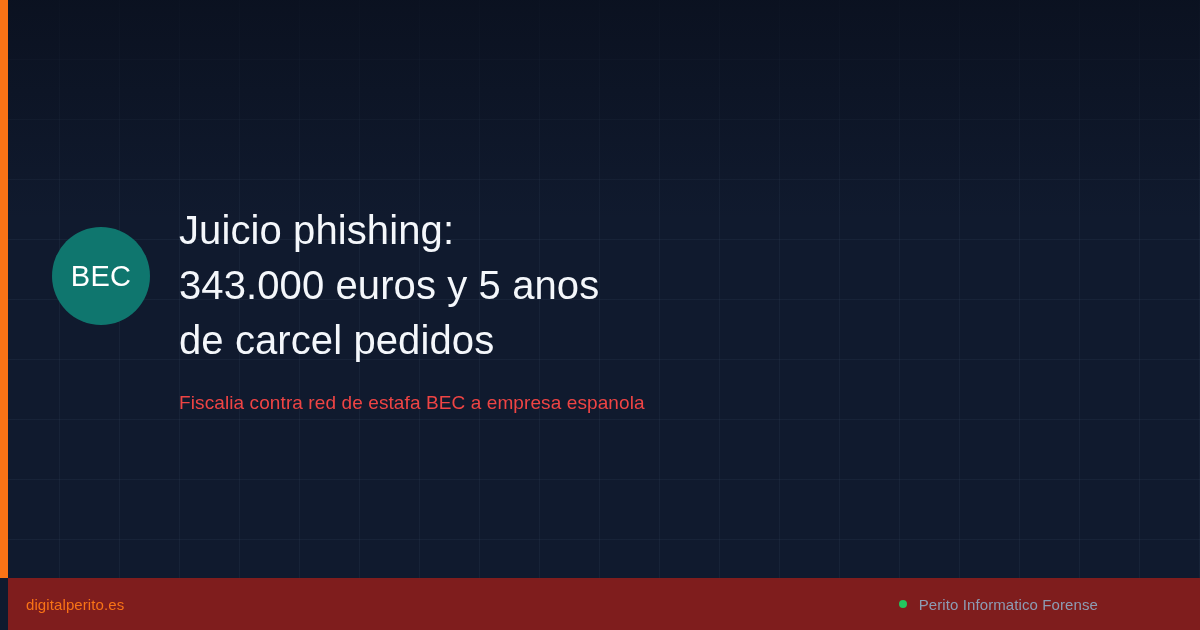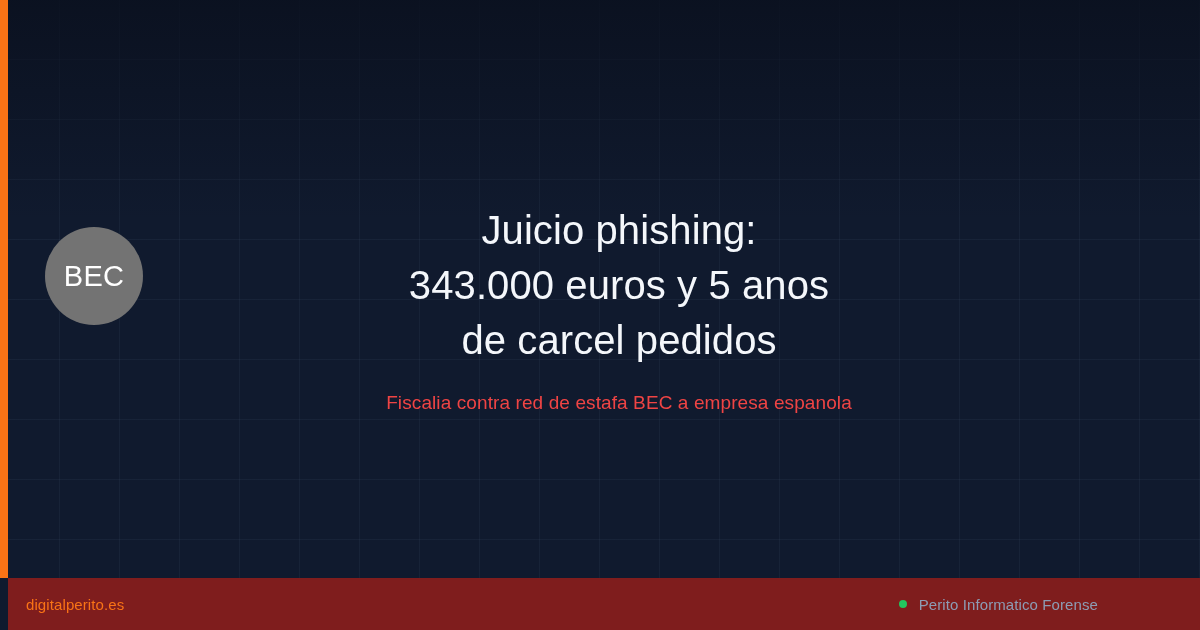--- a/index.html
+++ b/index.html
@@ -82,45 +82,44 @@
     position: absolute;
     left: 0;
     top: 0;
     width: 1200px;
     height: 578px;
     z-index: 4;
   }
 
   .badge {
     position: absolute;
-    left: 45px;
+    left: 52px;
     top: 227px;
     width: 98px;
     height: 98px;
     border-radius: 50%;
-    background: #737373;
+    background: #0f766e;
     display: flex;
     align-items: center;
     justify-content: center;
   }
 
   .badge-label {
     color: #ffffff;
     font-size: 29px;
     font-weight: 400;
     letter-spacing: 0.3px;
     line-height: 1;
   }
 
   .text-block {
     position: absolute;
     left: 179px;
     top: 203px;
     width: 880px;
-    text-align: center;
   }
 
   .headline {
     color: #f4f7fb;
     font-size: 40px;
     font-weight: 400;
     line-height: 55px;
     letter-spacing: 0.1px;
     white-space: pre-line;
   }

